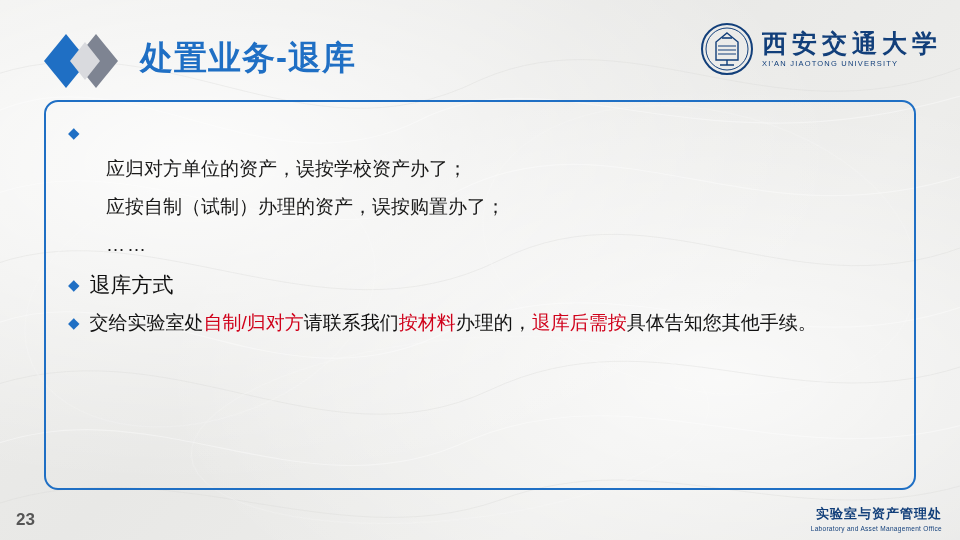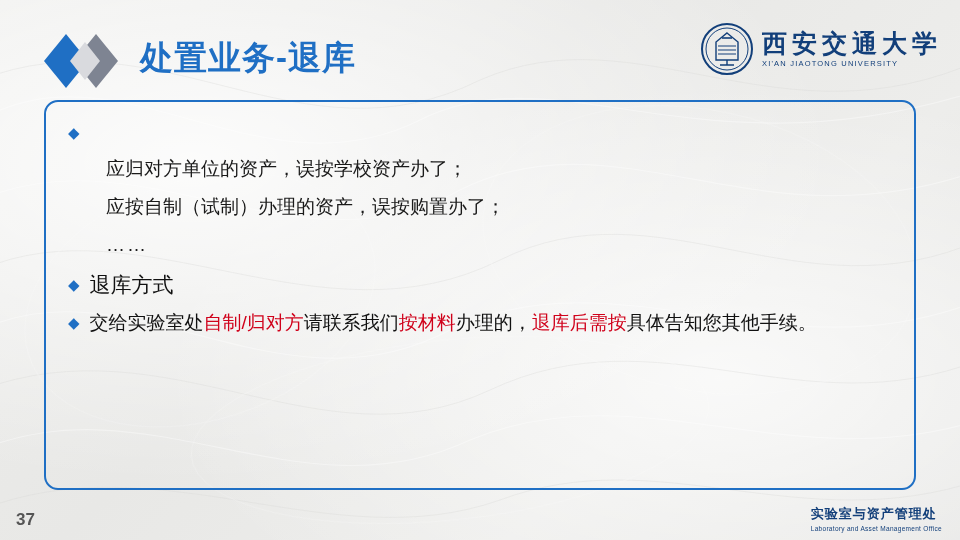--- a/index.html
+++ b/index.html
@@ -157,20 +157,21 @@
     left: 16px;
     bottom: 10px;
     font-size: 17px;
     color: #555555;
     font-weight: bold;
   }
   .footer-right {
     position: absolute;
     right: 18px;
     bottom: 8px;
+    text-align: right;
   }
   .footer-cn {
     font-size: 13px;
     font-weight: bold;
     color: #123f7a;
     letter-spacing: 1px;
   }
   .footer-en {
     font-size: 6.5px;
     color: #123f7a;
@@ -252,20 +253,20 @@
 
     <div class="spacer-sm"></div>
 
     <div class="bullet-line">
       <span class="diamond-bullet">◆</span>
       <span class="last-line"><span>交给实验室处</span><span class="red">自制/归对方</span><span>请联系我们</span><span class="red">按材料</span><span>办理的，</span><span class="red">退库后需按</span><span>具体告知您其他手续。</span></span>
     </div>
 
   </div>
 
-  <div class="page-number">37</div>
+  <div class="page-number">23</div>
 
   <div class="footer-right">
     <div class="footer-cn">实验室与资产管理处</div>
     <div class="footer-en">Laboratory and Asset Management Office</div>
   </div>
 
 </div>
 
 </body></html>

